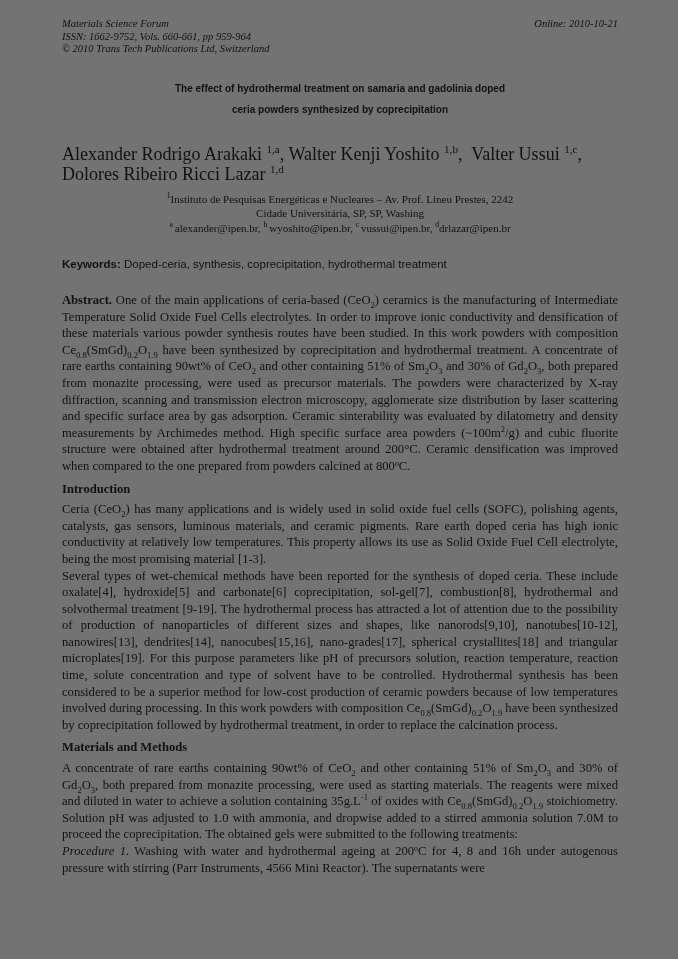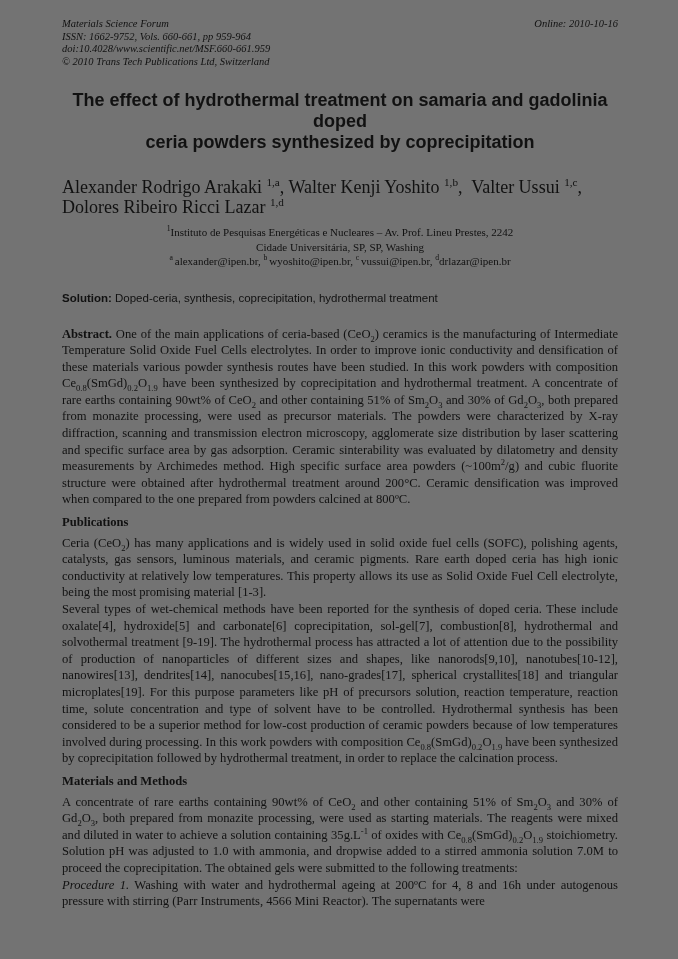--- a/index.html
+++ b/index.html
@@ -27,21 +27,21 @@
     font-size:10.5px;
     line-height:12.5px;
   }
   .jheader .hl{white-space:nowrap;}
   .jheader .hr{white-space:nowrap;text-align:right;}
   
   .title{
     margin:22px 0 0 0;
     font-family:var(--sans);
     font-weight:bold;
-    font-size:18px;
+    font-size:10px;
     line-height:21px;
     text-align:center;
   }
   
   .authors{
     margin-top:24px;
     font-family:Liberation Serif, serif;
     font-size:18px;
     line-height:20px;
   }
@@ -88,44 +88,43 @@
 </style>
 </head>
 <body>
 
 <div class="page">
 
   <div class="jheader">
     <div class="hl">
       <div>Materials Science Forum</div>
       <div>ISSN: 1662-9752, Vols. 660-661, pp 959-964</div>
-      <div>doi:10.4028/www.scientific.net/MSF.660-661.959</div>
       <div>© 2010 Trans Tech Publications Ltd, Switzerland</div>
     </div>
-    <div class="hr">Online: 2010-10-16</div>
+    <div class="hr">Online: 2010-10-21</div>
   </div>
 
   <h1 class="title">The effect of hydrothermal treatment on samaria and gadolinia doped<br>ceria powders synthesized by coprecipitation</h1>
 
   <div class="authors">Alexander Rodrigo Arakaki <sup>1,a</sup>, Walter Kenji Yoshito <sup>1,b</sup>,&nbsp; Valter Ussui <sup>1,c</sup>,<br>Dolores Ribeiro Ricci Lazar <sup>1,d</sup></div>
 
   <div class="affiliation">
     <div><sup>1</sup>Instituto de Pesquisas Energéticas e Nucleares – Av. Prof. Lineu Prestes, 2242</div>
     <div>Cidade Universitária, SP, SP, Washing</div>
     <div><sup>a </sup>alexander@ipen.br, <sup>b </sup>wyoshito@ipen.br, <sup>c </sup>vussui@ipen.br, <sup>d</sup>drlazar@ipen.br</div>
   </div>
 
   <div class="keywords">
-    <span class="kw-label">Solution:</span><span> Doped-ceria, synthesis, coprecipitation, hydrothermal treatment</span>
+    <span class="kw-label">Keywords:</span><span> Doped-ceria, synthesis, coprecipitation, hydrothermal treatment</span>
   </div>
 
   <div class="bodytext">
     <p class="para"><b>Abstract.</b> One of the main applications of ceria-based (CeO<sub>2</sub>) ceramics is the manufacturing of Intermediate Temperature Solid Oxide Fuel Cells electrolytes. In order to improve ionic conductivity and densification of these materials various powder synthesis routes have been studied. In this work powders with composition Ce<sub>0.8</sub>(SmGd)<sub>0.2</sub>O<sub>1.9</sub> have been synthesized by coprecipitation and hydrothermal treatment. A concentrate of rare earths containing 90wt% of CeO<sub>2</sub> and other containing 51% of Sm<sub>2</sub>O<sub>3</sub> and 30% of Gd<sub>2</sub>O<sub>3</sub>, both prepared from monazite processing, were used as precursor materials. The powders were characterized by X-ray diffraction, scanning and transmission electron microscopy, agglomerate size distribution by laser scattering and specific surface area by gas adsorption. Ceramic sinterability was evaluated by dilatometry and density measurements by Archimedes method. High specific surface area powders (~100m<sup>2</sup>/g) and cubic fluorite structure were obtained after hydrothermal treatment around 200°C. Ceramic densification was improved when compared to the one prepared from powders calcined at 800ºC.</p>
 
-    <div class="section-heading">Publications</div>
+    <div class="section-heading">Introduction</div>
 
     <p class="para">Ceria (CeO<sub>2</sub>) has many applications and is widely used in solid oxide fuel cells (SOFC), polishing agents, catalysts, gas sensors, luminous materials, and ceramic pigments. Rare earth doped ceria has high ionic conductivity at relatively low temperatures. This property allows its use as Solid Oxide Fuel Cell electrolyte, being the most promising material [1-3].</p>
     <p class="para">Several types of wet-chemical methods have been reported for the synthesis of doped ceria. These include oxalate[4], hydroxide[5] and carbonate[6] coprecipitation, sol-gel[7], combustion[8], hydrothermal and solvothermal treatment [9-19]. The hydrothermal process has attracted a lot of attention due to the possibility of production of nanoparticles of different sizes and shapes, like nanorods[9,10], nanotubes[10-12], nanowires[13], dendrites[14], nanocubes[15,16], nano-grades[17], spherical crystallites[18] and triangular microplates[19]. For this purpose parameters like pH of precursors solution, reaction temperature, reaction time, solute concentration and type of solvent have to be controlled. Hydrothermal synthesis has been considered to be a superior method for low-cost production of ceramic powders because of low temperatures involved during processing. In this work powders with composition Ce<sub>0.8</sub>(SmGd)<sub>0.2</sub>O<sub>1.9</sub> have been synthesized by coprecipitation followed by hydrothermal treatment, in order to replace the calcination process.</p>
 
     <div class="section-heading">Materials and Methods</div>
 
     <p class="para">A concentrate of rare earths containing 90wt% of CeO<sub>2</sub> and other containing 51% of Sm<sub>2</sub>O<sub>3</sub> and 30% of Gd<sub>2</sub>O<sub>3</sub>, both prepared from monazite processing, were used as starting materials. The reagents were mixed and diluted in water to achieve a solution containing 35g.L<sup>-1</sup> of oxides with Ce<sub>0.8</sub>(SmGd)<sub>0.2</sub>O<sub>1.9</sub> stoichiometry. Solution pH was adjusted to 1.0 with ammonia, and dropwise added to a stirred ammonia solution 7.0M to proceed the coprecipitation. The obtained gels were submitted to the following treatments:</p>
     <p class="para"><i>Procedure 1.</i> Washing with water and hydrothermal ageing at 200ºC for 4, 8 and 16h under autogenous pressure with stirring (Parr Instruments, 4566 Mini Reactor). The supernatants were</p>
   </div>
 

